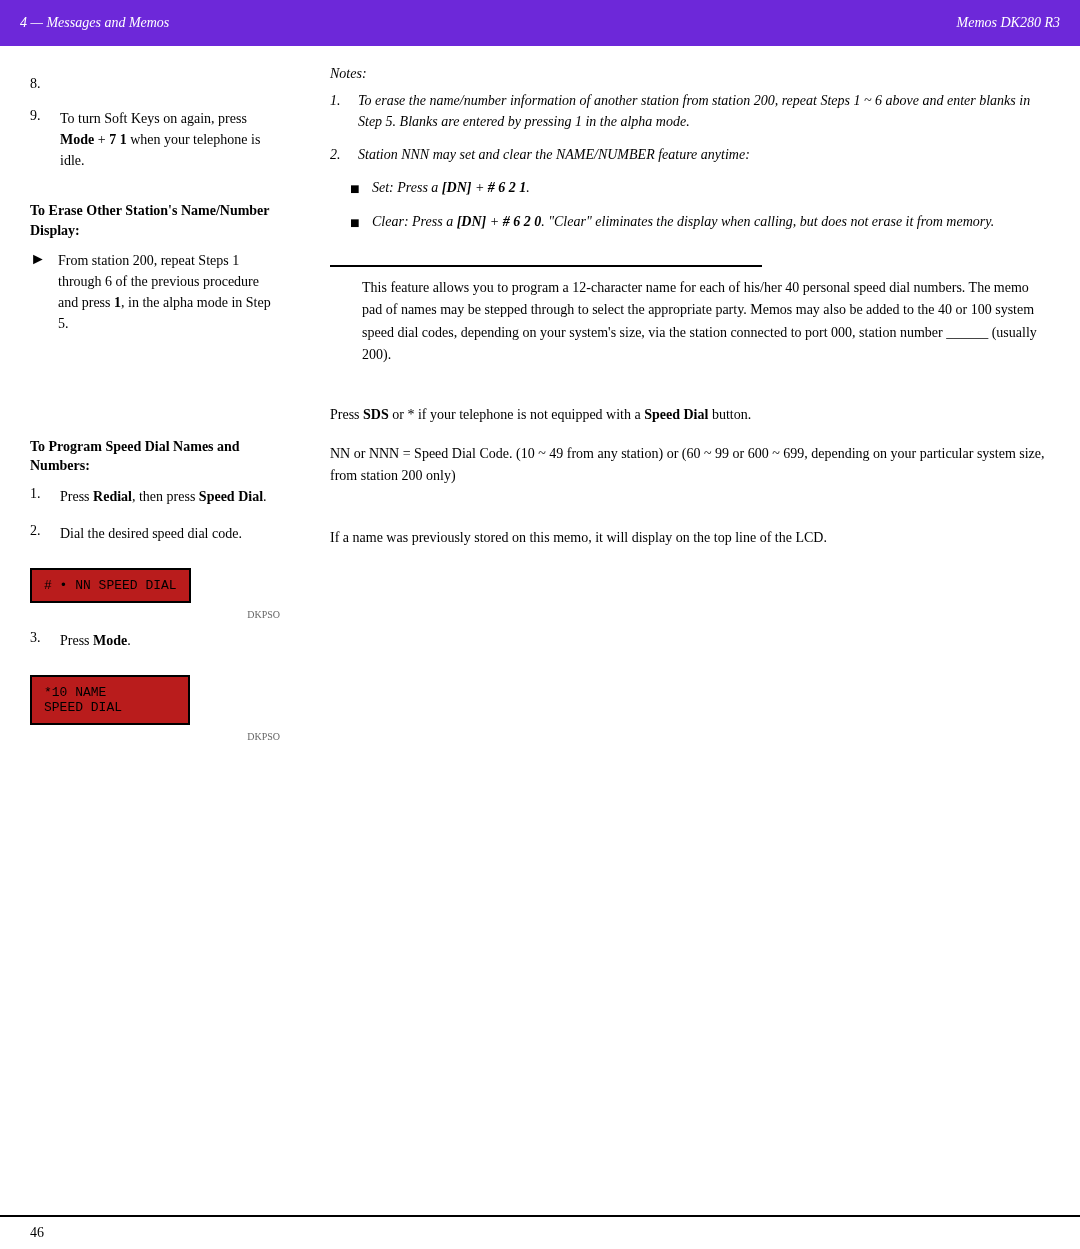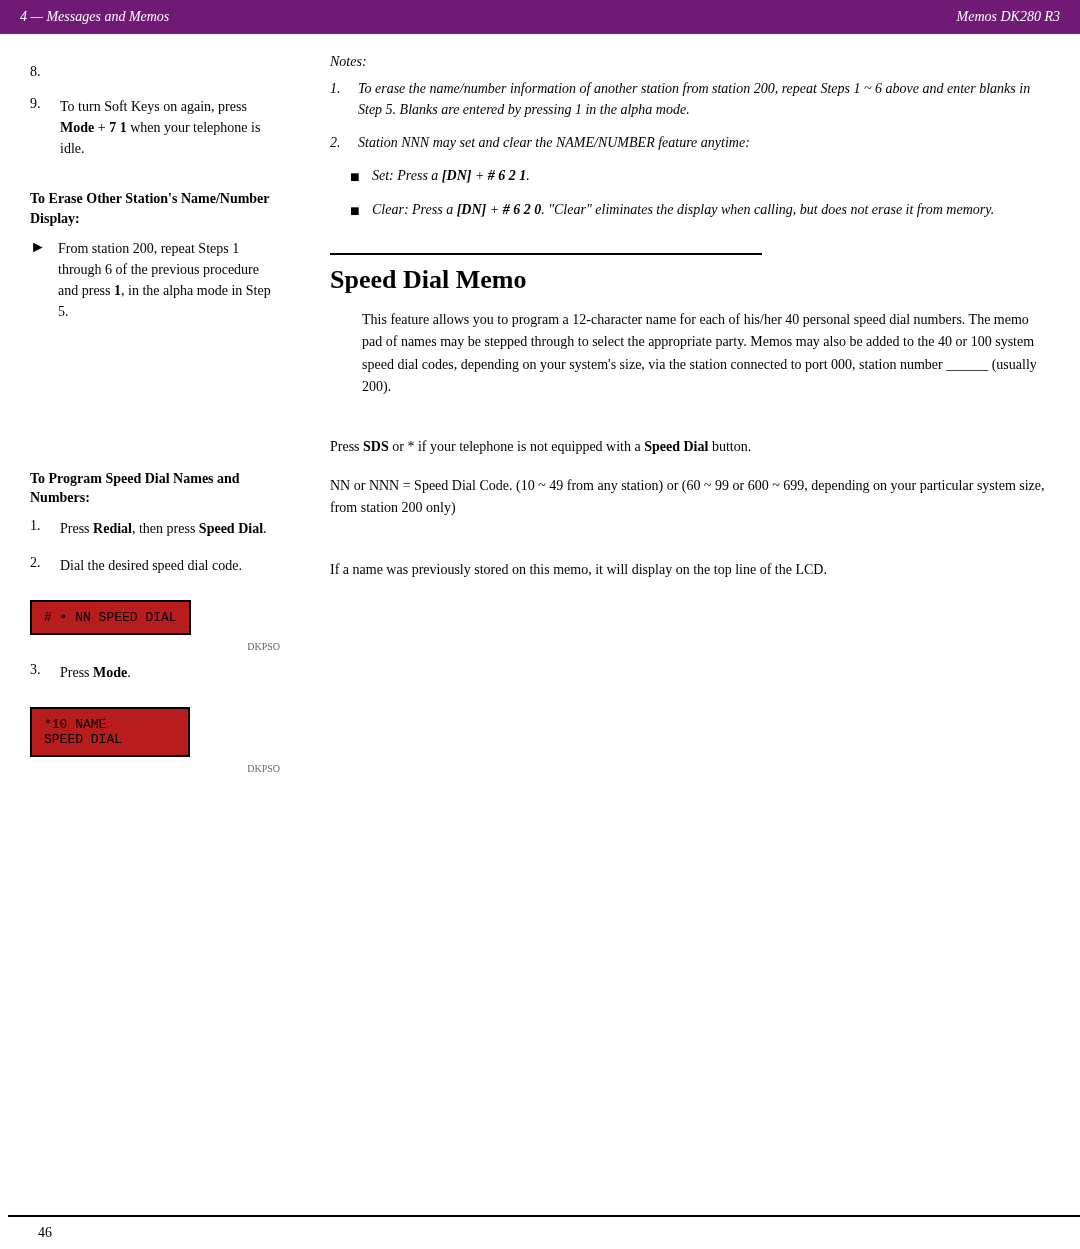--- a/index.html
+++ b/index.html
@@ -14,26 +14,26 @@
 
     .page {
       width: 1080px;
       min-height: 1249px;
       padding: 0;
       position: relative;
     }
 
     
     .header-bar {
-      background: #701a75;
+      background: #6d28d9;
       color: #fff;
       display: flex;
       justify-content: space-between;
       align-items: center;
-      padding: 9px 20px;
+      padding: 15px 20px;
       font-style: italic;
       font-size: 14px;
     }
 
     .header-left {
       font-style: italic;
     }
 
     .header-right {
       font-style: italic;
@@ -200,21 +200,21 @@
     }
 
     .inline-bold {
       font-weight: bold;
     }
 
     
     .footer {
       position: absolute;
       bottom: 0;
-      left: 8px;
+      left: 0;
       right: 0;
       border-top: 2px solid #000;
       padding: 8px 30px;
       font-size: 14px;
     }
 
     .page-num {
       font-size: 14px;
     }
 
@@ -280,21 +280,20 @@
 
       <div class="bullet-item">
         <span class="bullet-sq">■</span>
         <span>
           Clear: Press a <span class="inline-bold">[DN]</span> + <span class="inline-bold"># 6 2 0</span>. "Clear" eliminates the display when calling, but does not erase it from memory.
         </span>
       </div>
 
       <div class="speed-dial-section">
         <hr class="speed-dial-divider">
-        <div class="speed-dial-title">Speed Dial Memo</div>
         <div class="speed-dial-desc">This feature allows you to program a 12-character name for each of his/her 40 personal speed dial numbers. The memo pad of names may be stepped through to select the appropriate party. Memos may also be added to the 40 or 100 system speed dial codes, depending on your system's size, via the station connected to port 000, station number ______ (usually 200).</div>
       </div>
 
     </div>
   </div>
 
   <div class="bottom-content">
 
     <div class="bottom-left">
 

